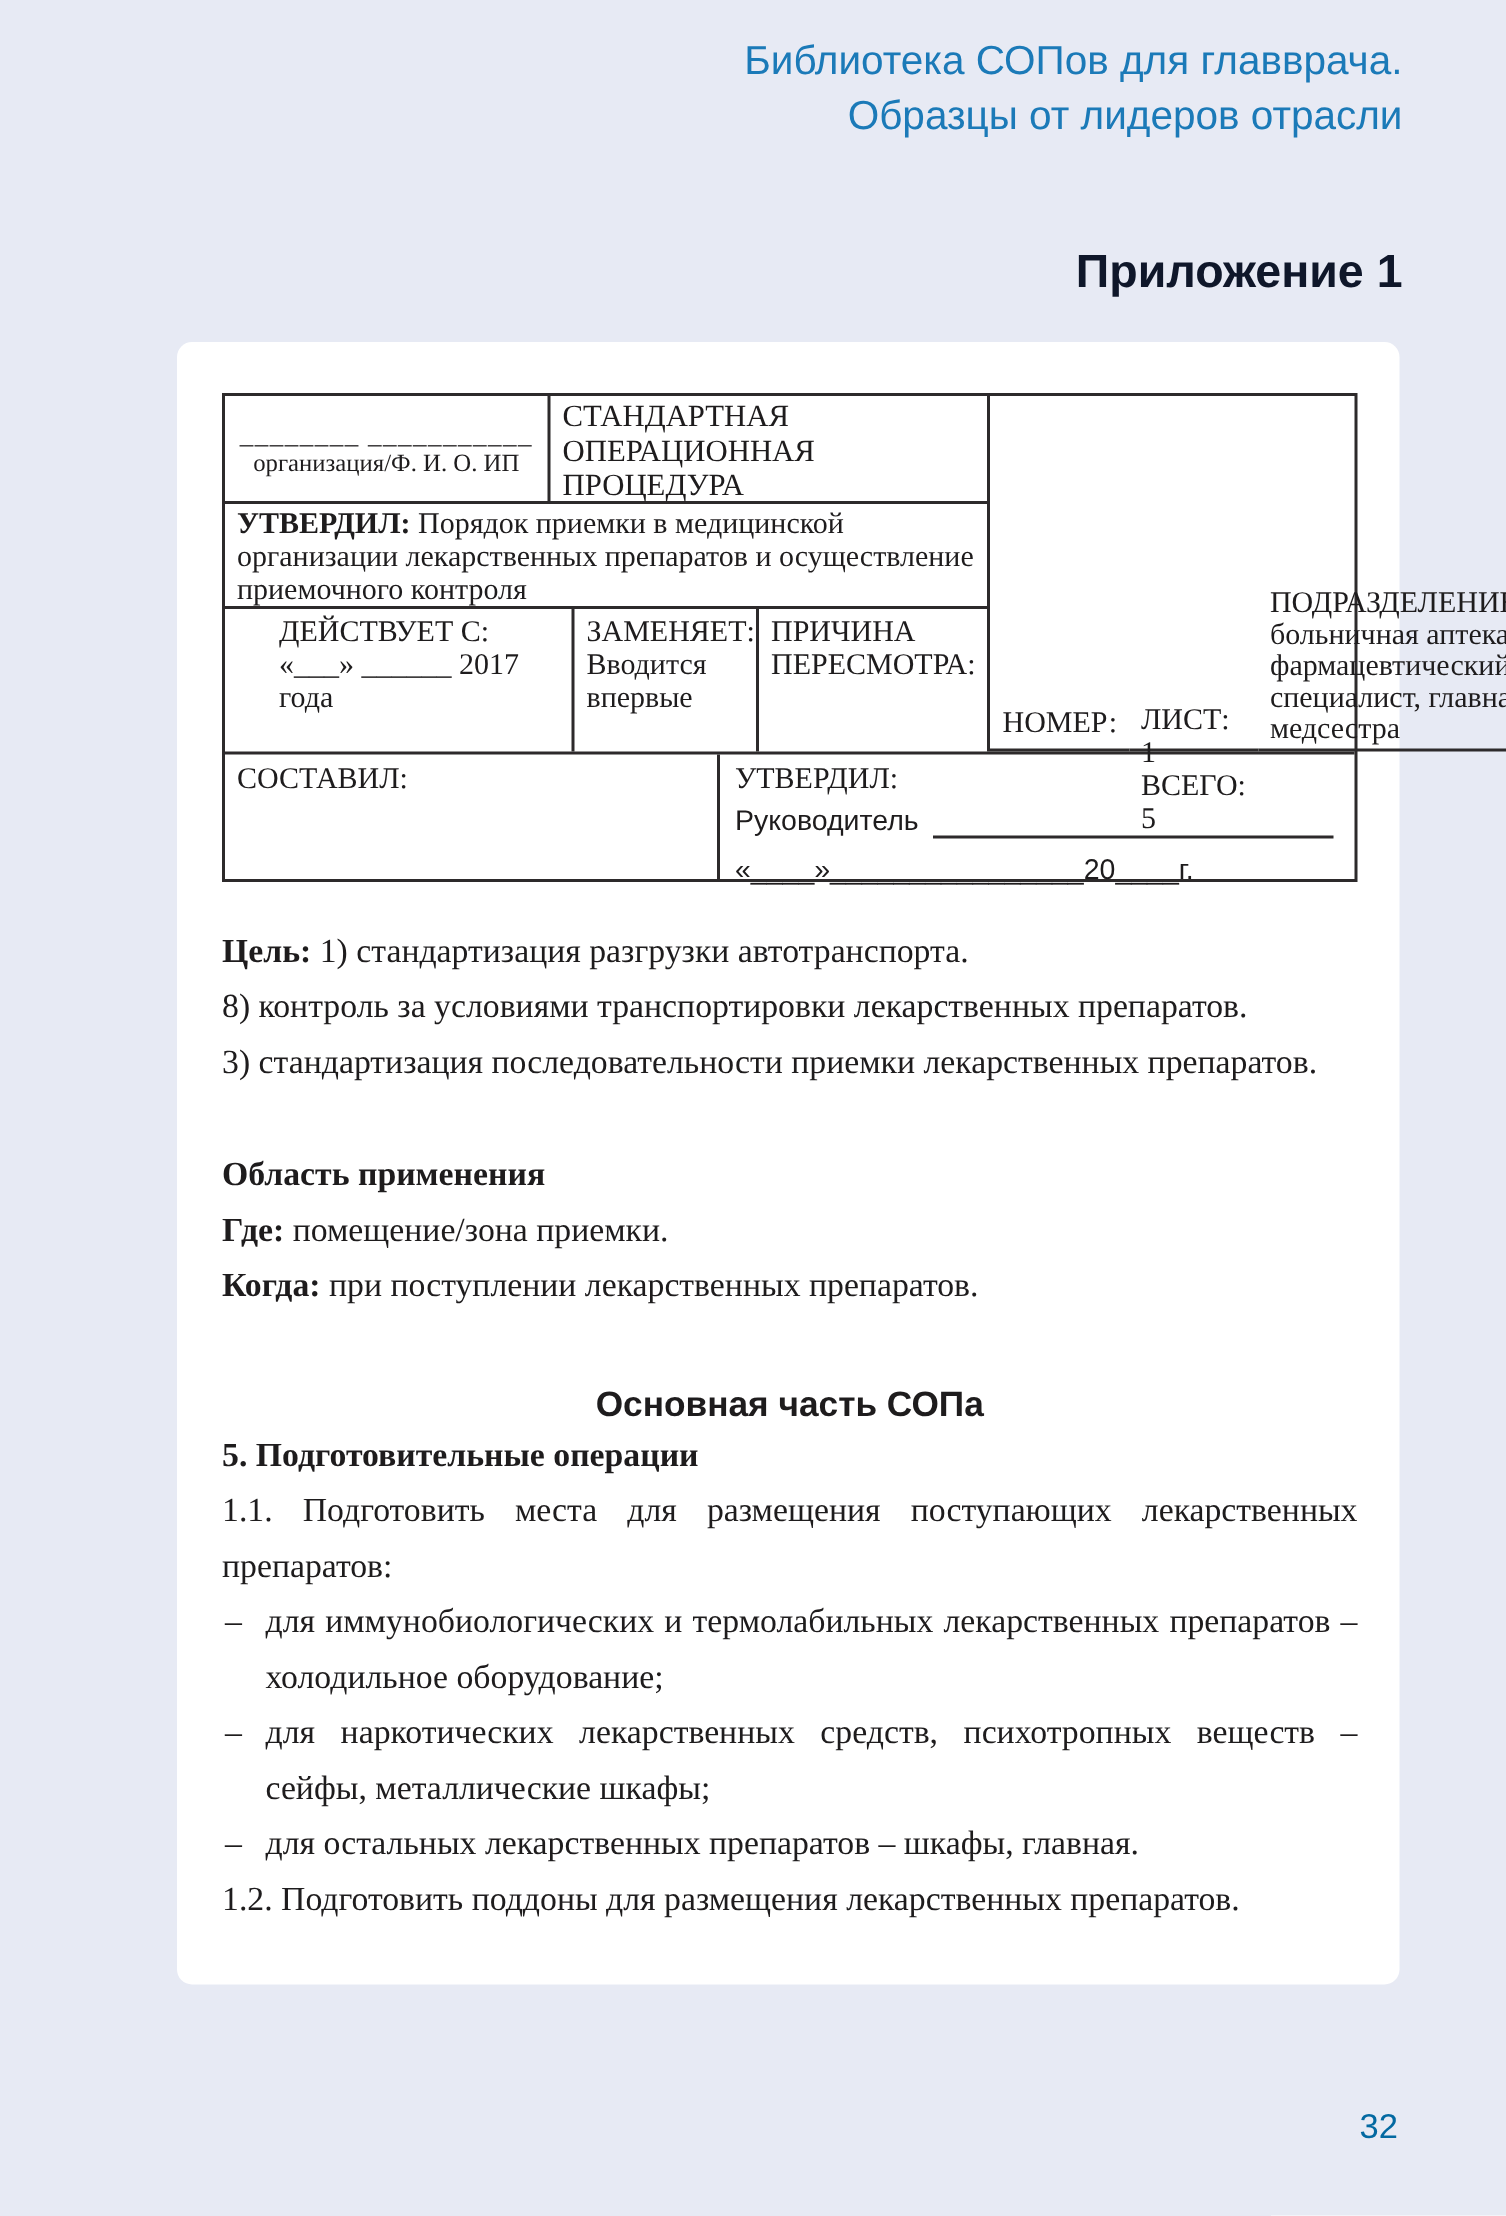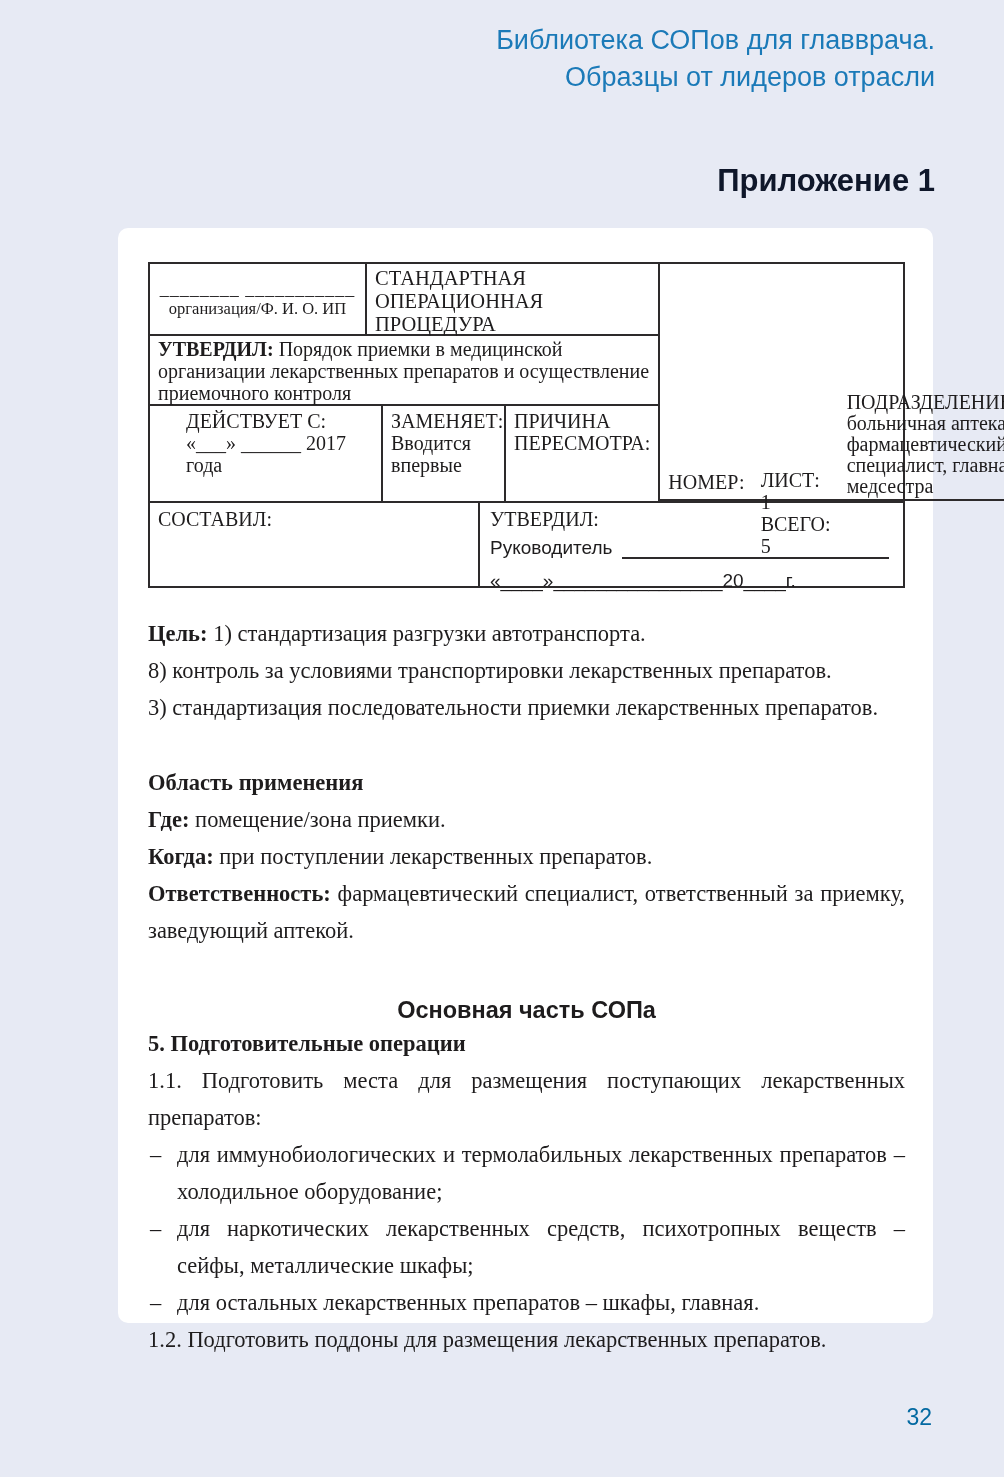--- a/index.html
+++ b/index.html
@@ -162,24 +162,20 @@
     <div class="scope-block">
       <p class="b">Область применения</p>
       <p>
         <span class="b">Где:</span>
         <span>помещение/зона приемки.</span>
       </p>
       <p>
         <span class="b">Когда:</span>
         <span>при поступлении лекарственных препаратов.</span>
       </p>
-      <p class="just">
-        <span class="b">Ответственность:</span>
-        <span>фармацевтический специалист, ответственный за приемку, заведующий аптекой.</span>
-      </p>
     </div>
 
     <div class="main-heading">Основная часть СОПа</div>
 
     <p class="section-title">5. Подготовительные операции</p>
 
     <p class="p11 just">1.1. Подготовить места для размещения поступающих лекарственных препаратов:</p>
 
     <div>
       <div class="bullet-row">

